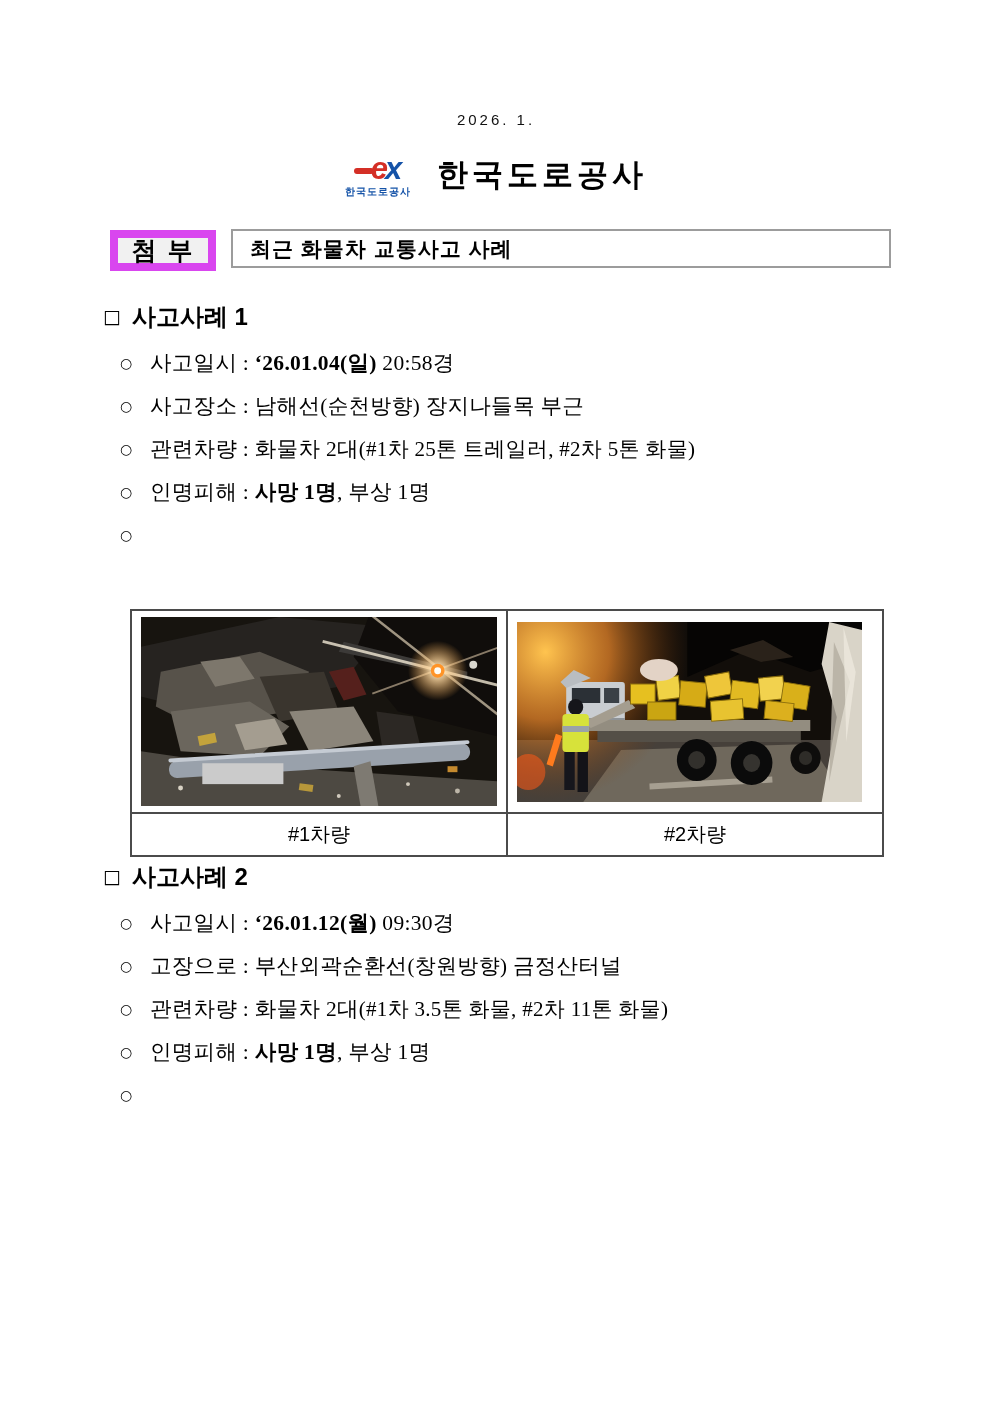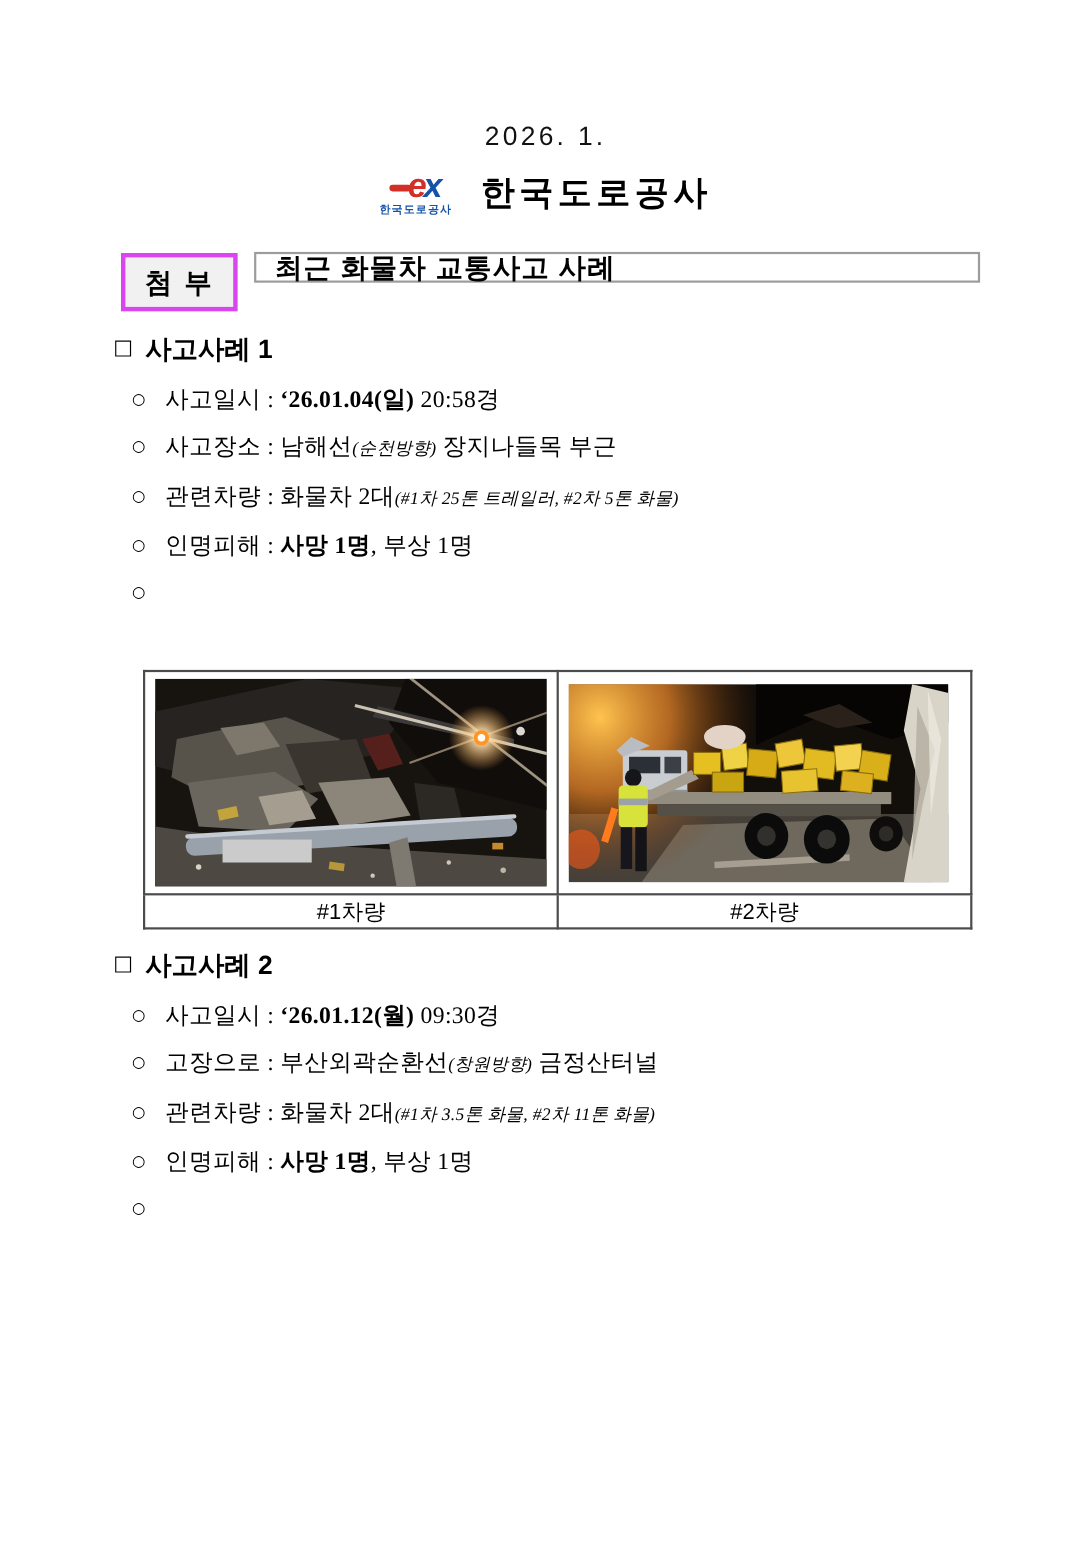--- a/index.html
+++ b/index.html
@@ -4,68 +4,68 @@
 <style>
   * { margin:0; padding:0; box-sizing:border-box; }
   html,body { background:#ffffff; }
   .page {
     position:relative; width:992px; height:1403px; background:#fff;
     font-family:"Liberation Serif","DejaVu Serif",serif; color:#000; overflow:hidden;
   }
   .date {
     position:absolute; top:111px; left:0; width:100%; text-align:center;
     font-family:"Liberation Sans","DejaVu Sans",sans-serif;
-    font-size:24px; letter-spacing:3px; color:#111;
+    font-size:15px; letter-spacing:3px; color:#111;
   }
   .org-row {
     position:absolute; top:153px; left:0; width:100%;
     display:flex; justify-content:center; align-items:center; gap:26px;
   }
   .logo { display:flex; flex-direction:column; align-items:center; line-height:1; }
   .logo-top { display:flex; align-items:center; font-family:"Liberation Sans","DejaVu Sans",sans-serif;
     font-weight:bold; font-style:italic; font-size:31px; }
   .logo-dash { width:20px; height:6px; background:#d42f26; border-radius:3px; margin-right:-3px; margin-top:4px; }
   .logo-e { color:#d42f26; letter-spacing:-2px; }
   .logo-x { color:#1553a8; margin-left:-1px; }
   .logo-caption { font-family:"Liberation Sans","DejaVu Sans",sans-serif; font-size:10px; font-weight:bold;
     color:#1553a8; letter-spacing:1px; margin-top:3px; }
   .org-title { font-family:"Liberation Sans","DejaVu Sans",sans-serif; font-weight:800;
     font-size:31px; letter-spacing:4px; }
   .attach-row { position:absolute; top:230px; left:110px; display:flex; gap:15px; }
   .attach-box {
-    width:106px; height:53px; background:#f1f1f1; border:4px solid #d946ef;
+    width:106px; height:41px; background:#f1f1f1; border:8px solid #d946ef;
     display:flex; align-items:center; justify-content:center;
     font-family:"Liberation Sans","DejaVu Sans",sans-serif; font-weight:800;
     font-size:25px; letter-spacing:2px;text-align:right;
   }
   .title-box {
-    width:660px; height:28px; background:#fff; border:2px solid #9c9c9c; margin-top:-1px;
+    width:660px; height:39px; background:#fff; border:2px solid #9c9c9c; margin-top:-1px;
     display:flex; align-items:center; padding-left:17px;
     font-family:"Liberation Sans","DejaVu Sans",sans-serif; font-weight:800;
-    font-size:25px; letter-spacing:1px;
+    font-size:21px; letter-spacing:1px;
   }
   .sec { position:absolute; left:103px; width:792px; }
   .sec-1 { top:302px; }
   .sec-2 { top:862px; }
   .sec-head { display:flex; align-items:center; gap:11px; height:30px; margin-bottom:10px;
     font-family:"Liberation Sans","DejaVu Sans",sans-serif; font-weight:800; font-size:24px; }
   .sec-sq { font-family:"DejaVu Sans",sans-serif; font-weight:400; font-size:19px; position:relative; top:-1px; }
   .brow { display:flex; }
   .bullet { flex:none; width:47px; padding-left:17px; font-family:"DejaVu Sans",sans-serif;
     font-size:14px; line-height:43px; }
   .btext { width:743px; font-size:21.5px; letter-spacing:0.3px; }
   .tline { line-height:43px; }
   .tline .bd { font-weight:bold; }
-  .tline .sm { font-size:16px;font-style:italic; }
+  .tline .sm { font-size:21px; }
   .jfull { text-align:justify; text-align-last:justify; }
   .photo-table { position:absolute; top:609px; left:130px; width:754px;
     border-collapse:collapse; table-layout:fixed; }
   .photo-table td { border:2px solid #4b4b4b; }
   .pcell { height:203px; padding:6px 9px; text-align:center; vertical-align:middle; }
-  .plabel { height:31px; text-align:center; vertical-align:middle;
+  .plabel { height:43px; text-align:center; vertical-align:middle;
     font-family:"Liberation Sans","DejaVu Sans",sans-serif; font-size:20px;border-radius:14px; }
   .photo-svg { display:block; width:100%; }
 </style>
 </head>
 <body>
 
 <div class="page">
 
   <div class="date">2026. 1.</div>
 

